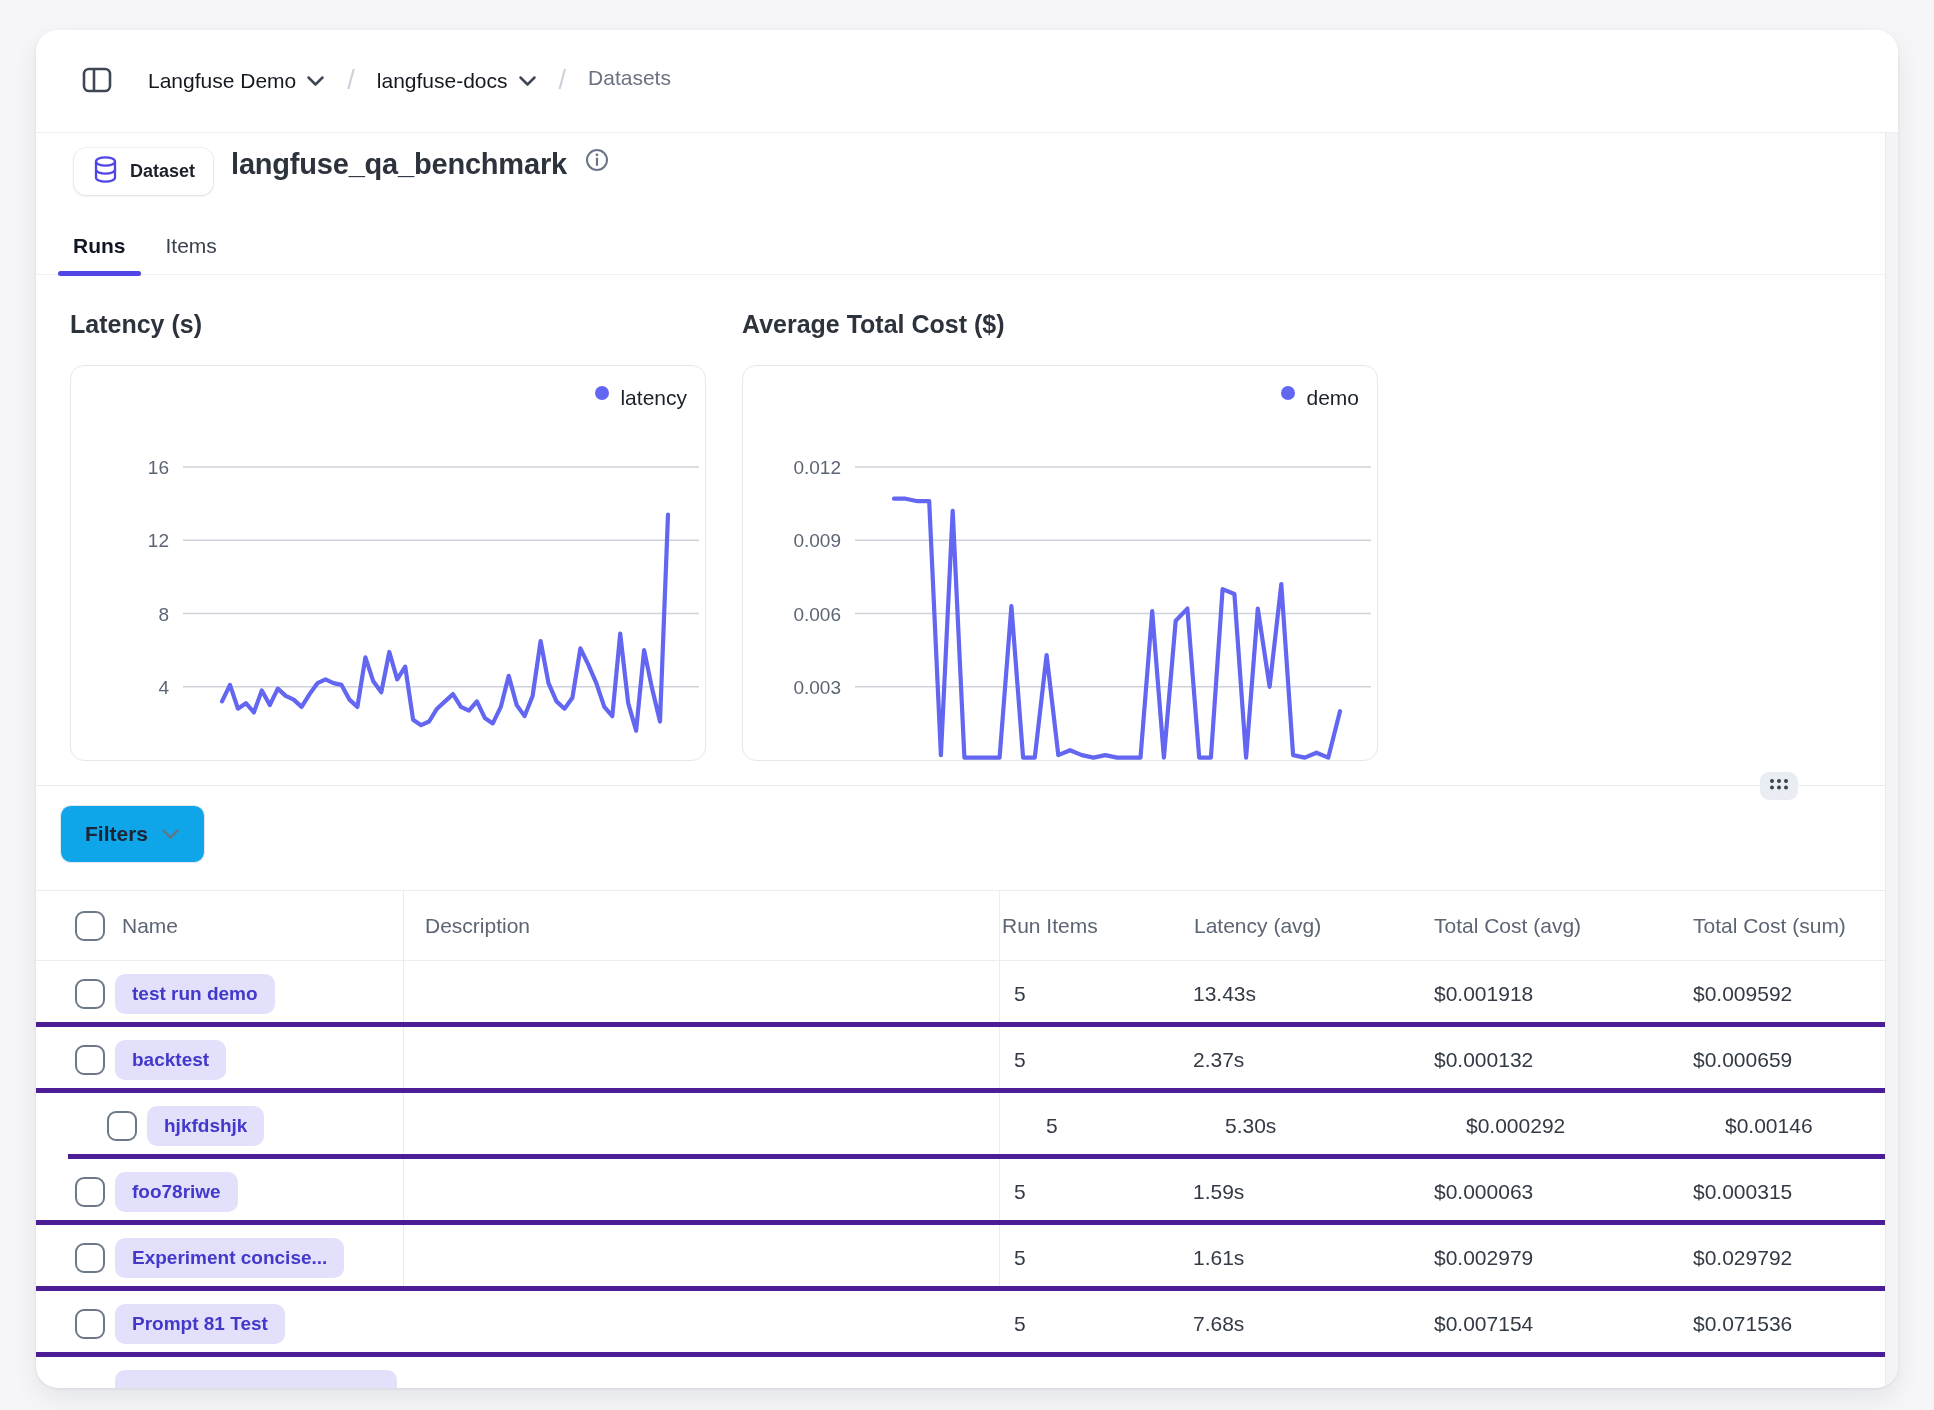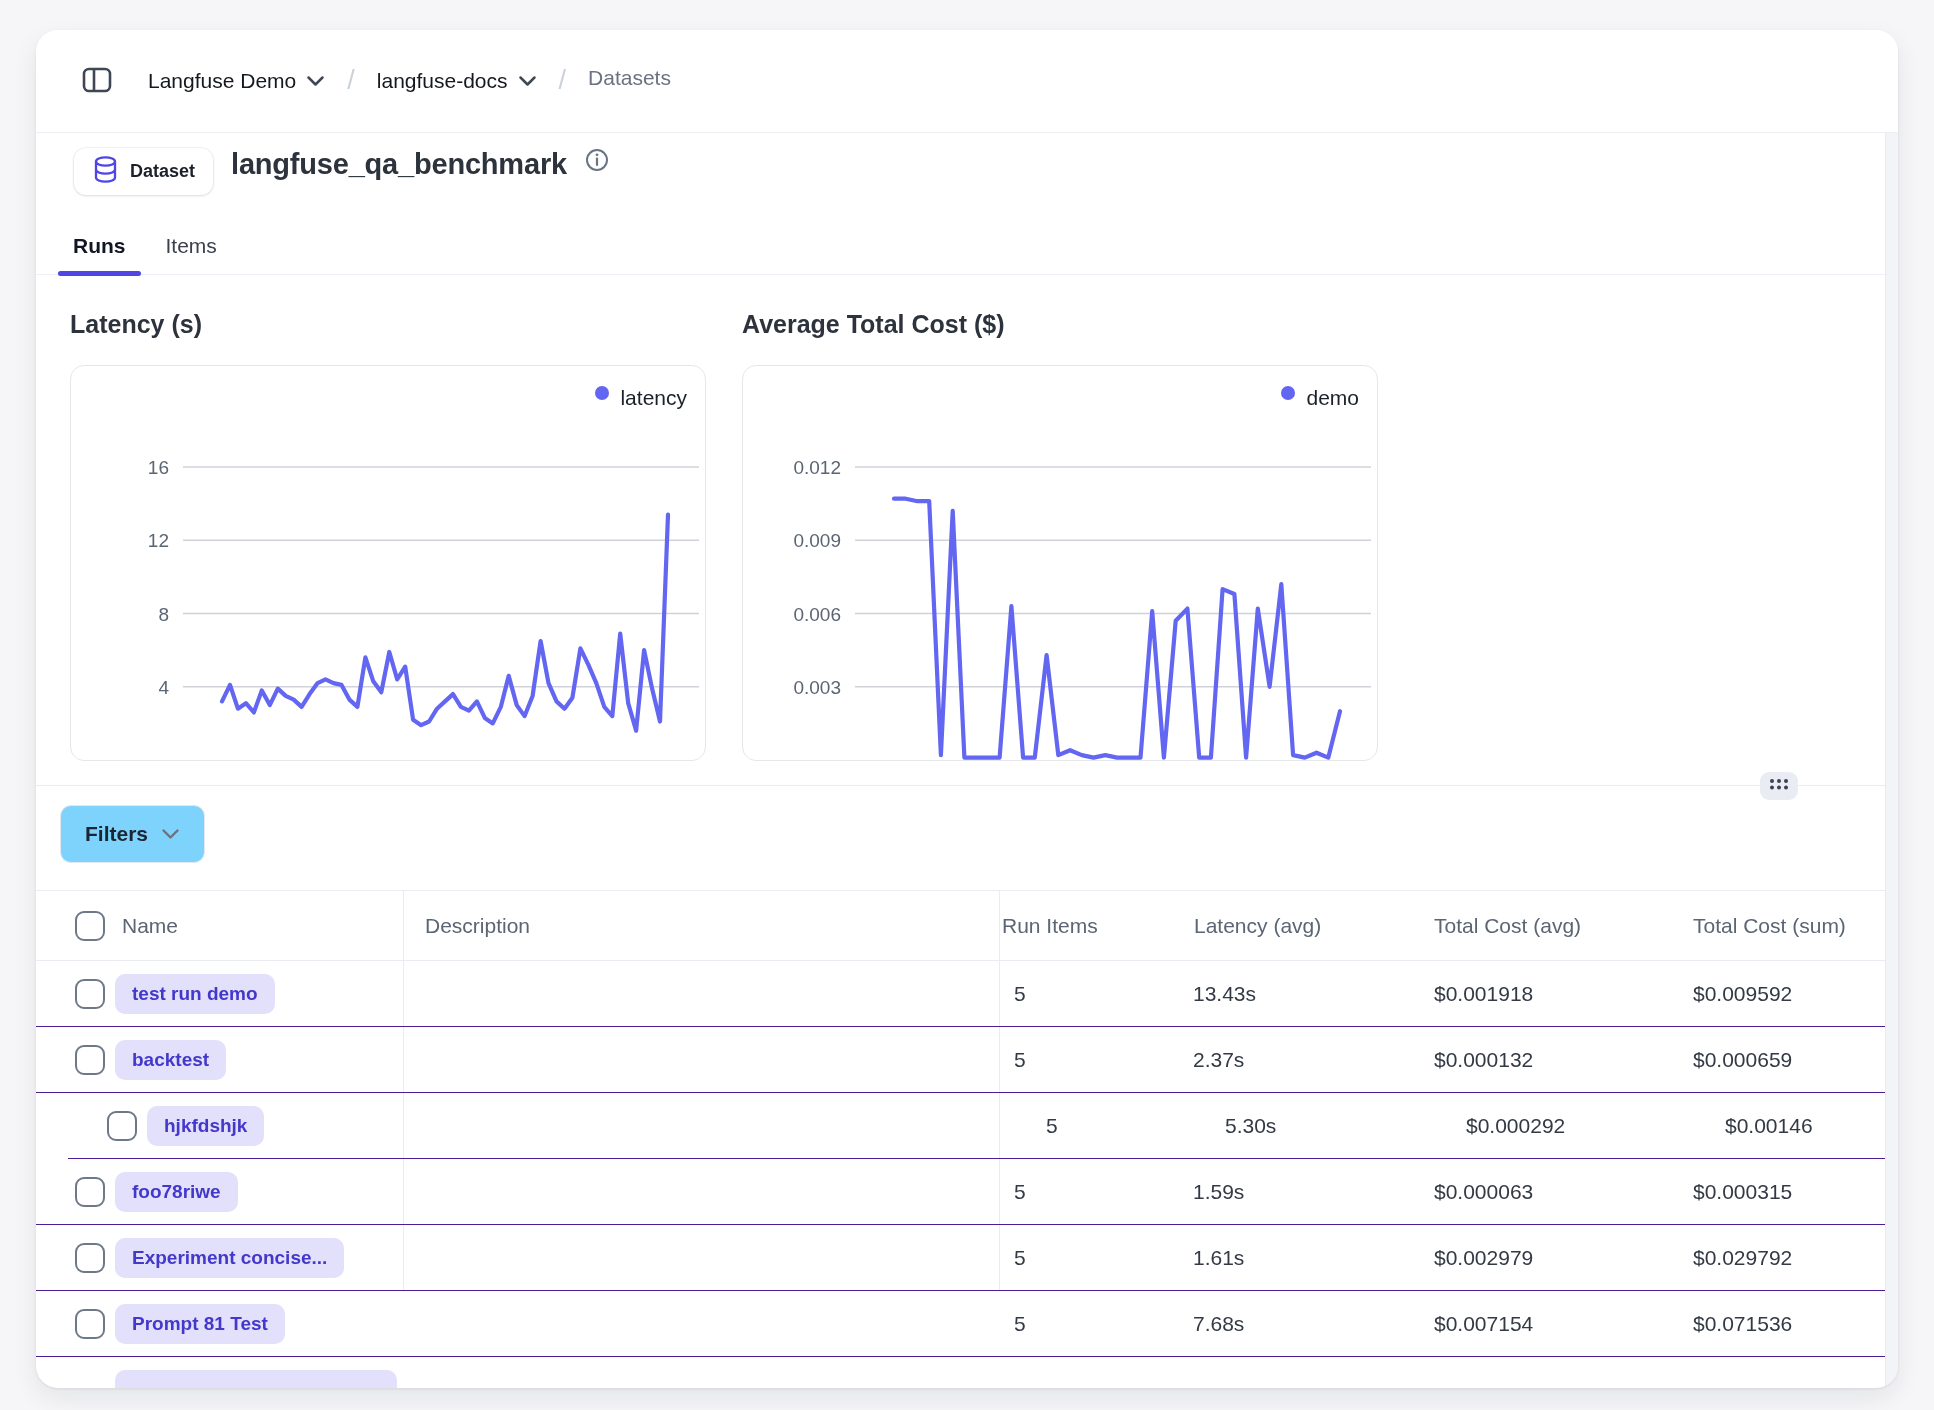--- a/index.html
+++ b/index.html
@@ -61,30 +61,30 @@
   .legend .dot{width:14px;height:14px;border-radius:50%;background:#6366f1}
   
   .divider{position:absolute;left:0;top:755px;width:100%;border-top:1px solid #e9ecf1}
   .drag-pill{
     position:absolute;top:-14px;right:100px;width:38px;height:28px;background:#e9edf3;border-radius:9px;
     display:flex;align-items:center;justify-content:center;cursor:grab;
   }
   
   .filters-btn{
     position:absolute;left:24px;top:775px;height:58px;padding:0 24px;display:flex;align-items:center;gap:13px;
-    background:#7dd3fc;border:1px solid #e3e7ee;border-radius:11px;cursor:pointer;
+    background:#0ea5e9;border:1px solid #e3e7ee;border-radius:11px;cursor:pointer;
     font-family:inherit;font-size:21px;font-weight:600;color:#1d2433;
   }
   
   .table{position:absolute;left:0;top:860px;width:100%;height:400px;border-top:1px solid #e9ecf1}
   .vline{position:absolute;top:0;bottom:0;width:1px;background:#e9ecf1}
   .vline.v1{left:367px}.vline.v2{left:963px}
   .thead{position:absolute;left:0;top:0;width:100%;height:70px;border-bottom:1px solid #e9ecf1}
   .hcell{position:absolute;top:0;height:70px;display:flex;align-items:center;font-size:21px;font-weight:500;color:#5b6574}
-  .trow{position:absolute;left:0;width:100%;height:66px;border-bottom:1px solid #4c1d95}
+  .trow{position:absolute;left:0;width:100%;height:66px;border-bottom:5px solid #4c1d95}
   .vcell{position:absolute;top:0;height:66px;display:flex;align-items:center;font-size:21px;color:#333a45}
   .cb{
     position:absolute;left:39px;width:30px;height:30px;border:2px solid #6e7988;border-radius:9px;background:#fff;cursor:pointer;
   }
   .thead .cb{top:20px}.trow .cb{top:18px}
   .name-badge{
     position:absolute;left:79px;top:13px;height:40px;display:flex;align-items:center;padding:0 17px;
     background:#e2e0fb;border-radius:10px;font-size:19px;font-weight:700;color:#4338ca;cursor:pointer;white-space:nowrap;
   }
   .l-name{left:86px}.l-desc{left:389px}.l-items{left:966px}.l-lat{left:1158px}.l-cavg{left:1398px}.l-csum{left:1657px}

